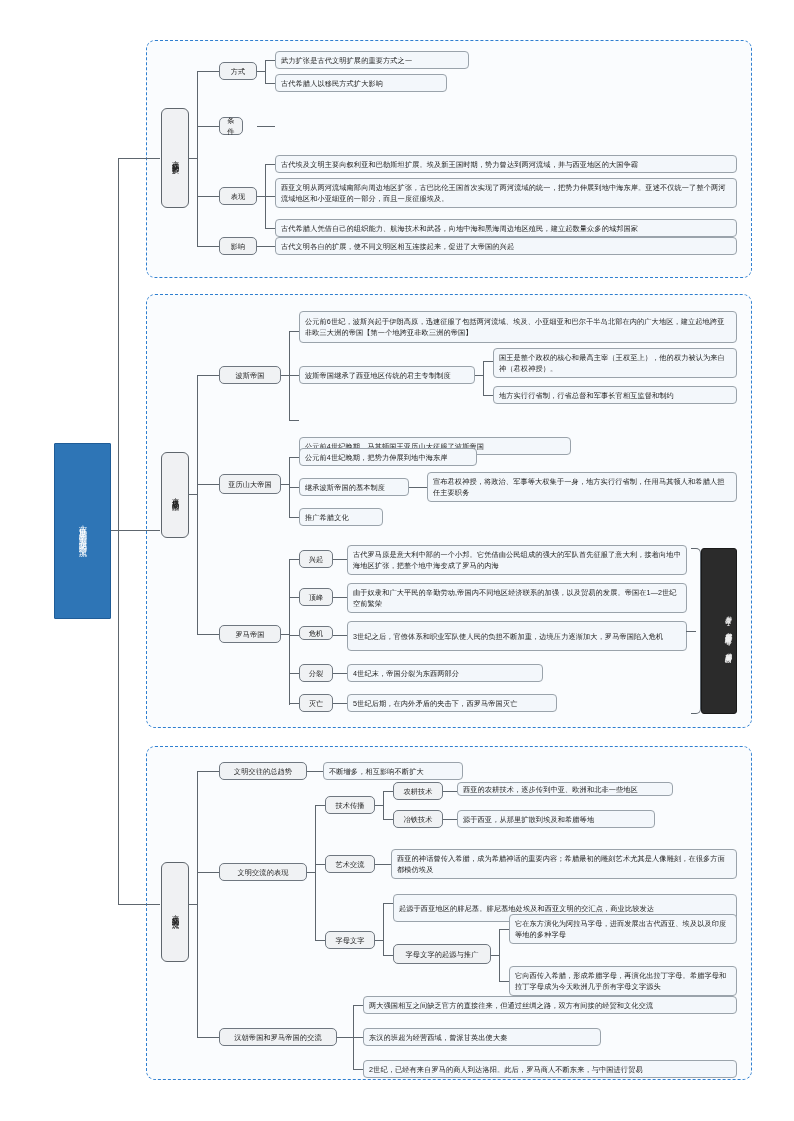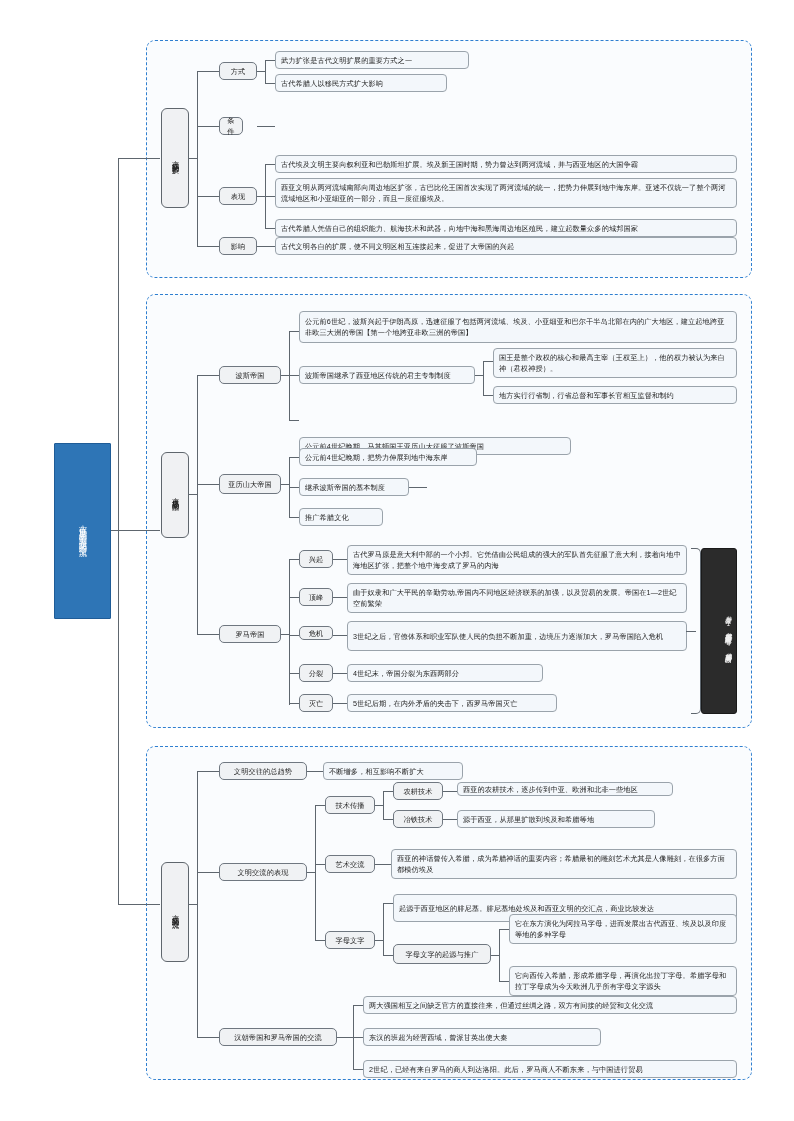--- a/index.html
+++ b/index.html
@@ -175,20 +175,21 @@
   <div class="box branch" style="left:219px;top:474px;width:62px;height:20px;">亚历山大帝国</div>
   <div class="ln lv" style="left:289px;top:457px;width:1px;height:60px;"></div>
   <div class="ln lh" style="left:281px;top:484px;width:9px;height:1px;"></div>
   <div class="ln lh" style="left:289px;top:457px;width:10px;height:1px;"></div>
   <div class="ln lh" style="left:289px;top:487px;width:10px;height:1px;"></div>
   <div class="ln lh" style="left:289px;top:517px;width:10px;height:1px;"></div>
   <div class="box leaf" style="left:299px;top:448px;width:178px;height:18px;">公元前4世纪晚期，把势力伸展到地中海东岸</div>
   <div class="box leaf" style="left:299px;top:478px;width:110px;height:18px;">继承波斯帝国的基本制度</div>
   <div class="box leaf" style="left:299px;top:508px;width:84px;height:18px;">推广希腊文化</div>
   <div class="ln lh" style="left:409px;top:487px;width:18px;height:1px;"></div>
+  <div class="box leaf multi" style="left:427px;top:472px;width:310px;height:30px;">宣布君权神授，将政治、军事等大权集于一身，地方实行行省制，任用马其顿人和希腊人担任主要职务</div>
 
   <div class="ln lh" style="left:197px;top:634px;width:22px;height:1px;"></div>
   <div class="box branch" style="left:219px;top:625px;width:62px;height:18px;">罗马帝国</div>
   <div class="ln lv" style="left:289px;top:559px;width:1px;height:146px;"></div>
   <div class="ln lh" style="left:281px;top:634px;width:9px;height:1px;"></div>
 
   <div class="ln lh" style="left:289px;top:559px;width:10px;height:1px;"></div>
   <div class="ln lh" style="left:289px;top:597px;width:10px;height:1px;"></div>
   <div class="ln lh" style="left:289px;top:635px;width:10px;height:1px;"></div>
   <div class="ln lh" style="left:289px;top:673px;width:10px;height:1px;"></div>

